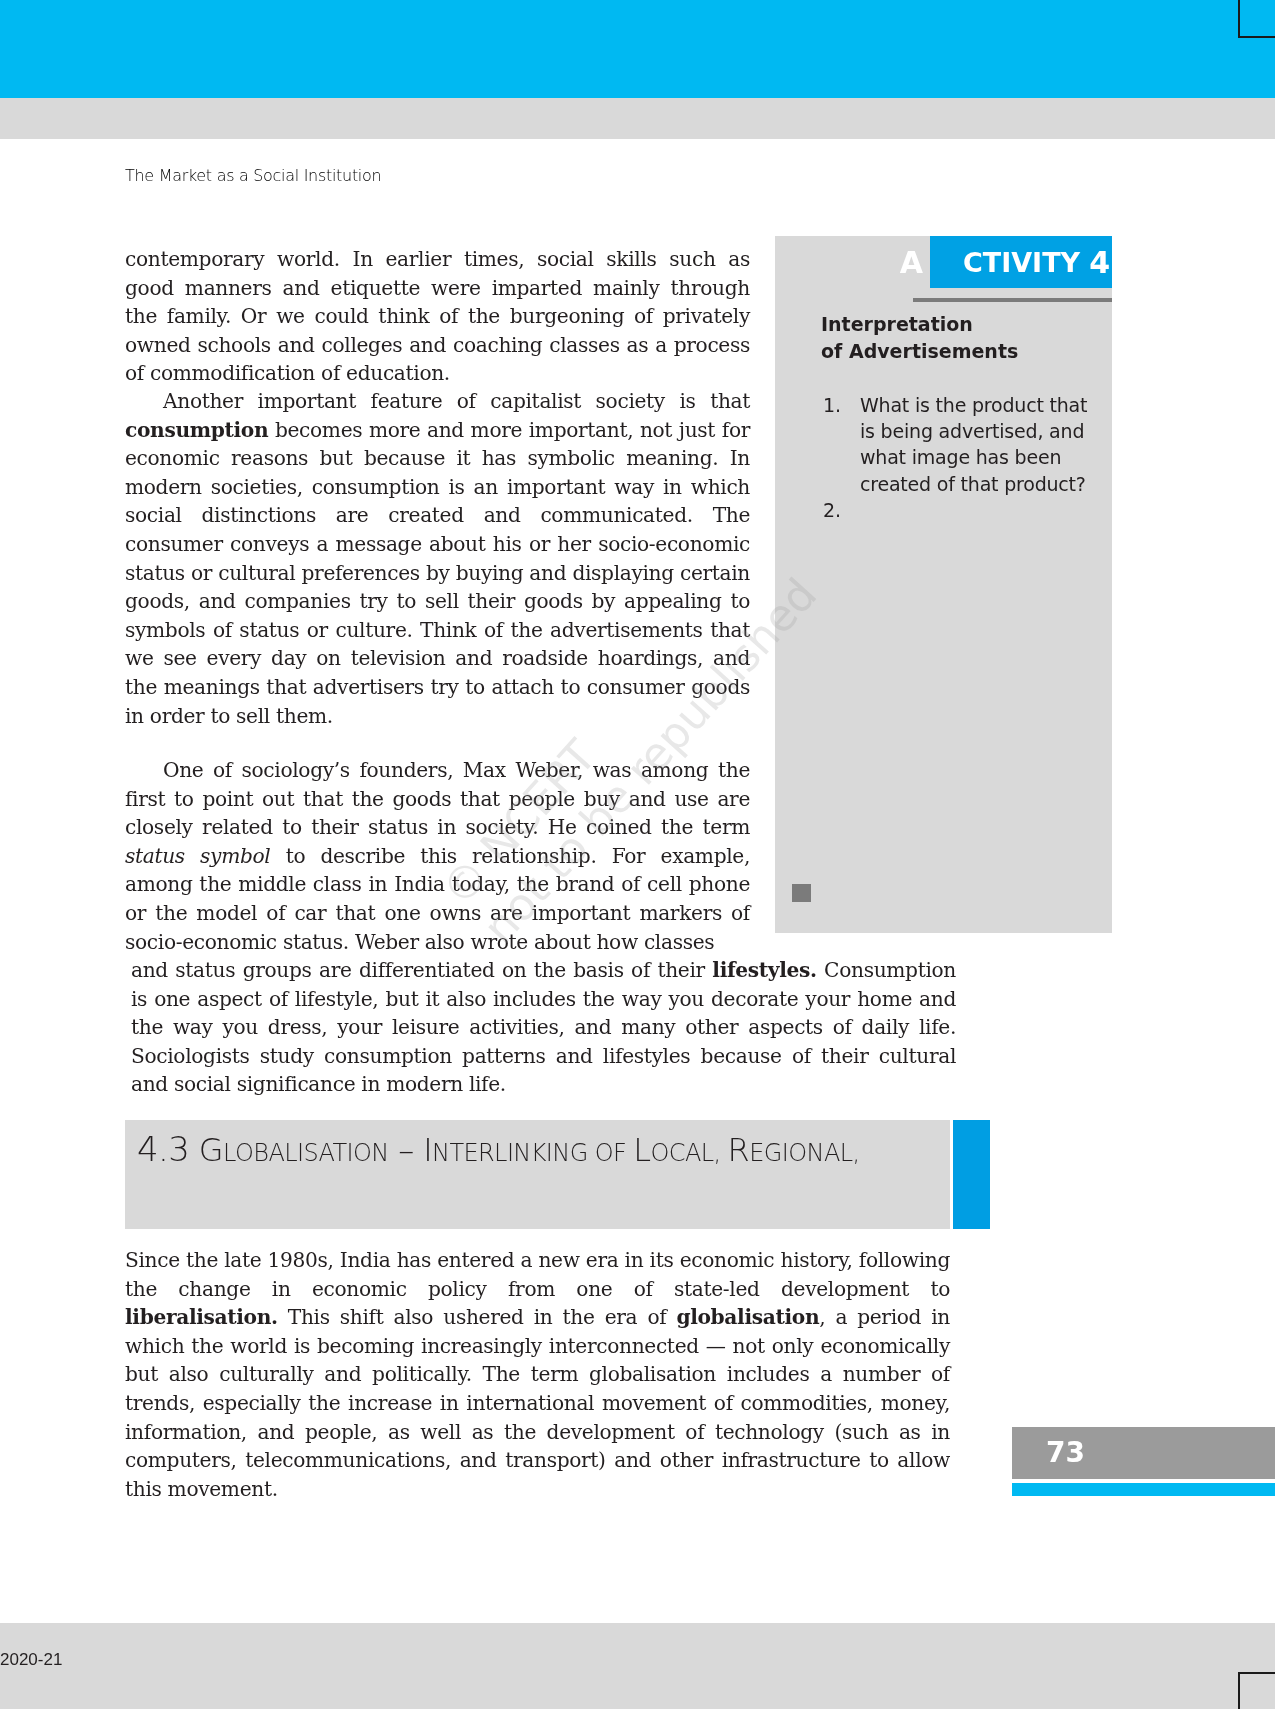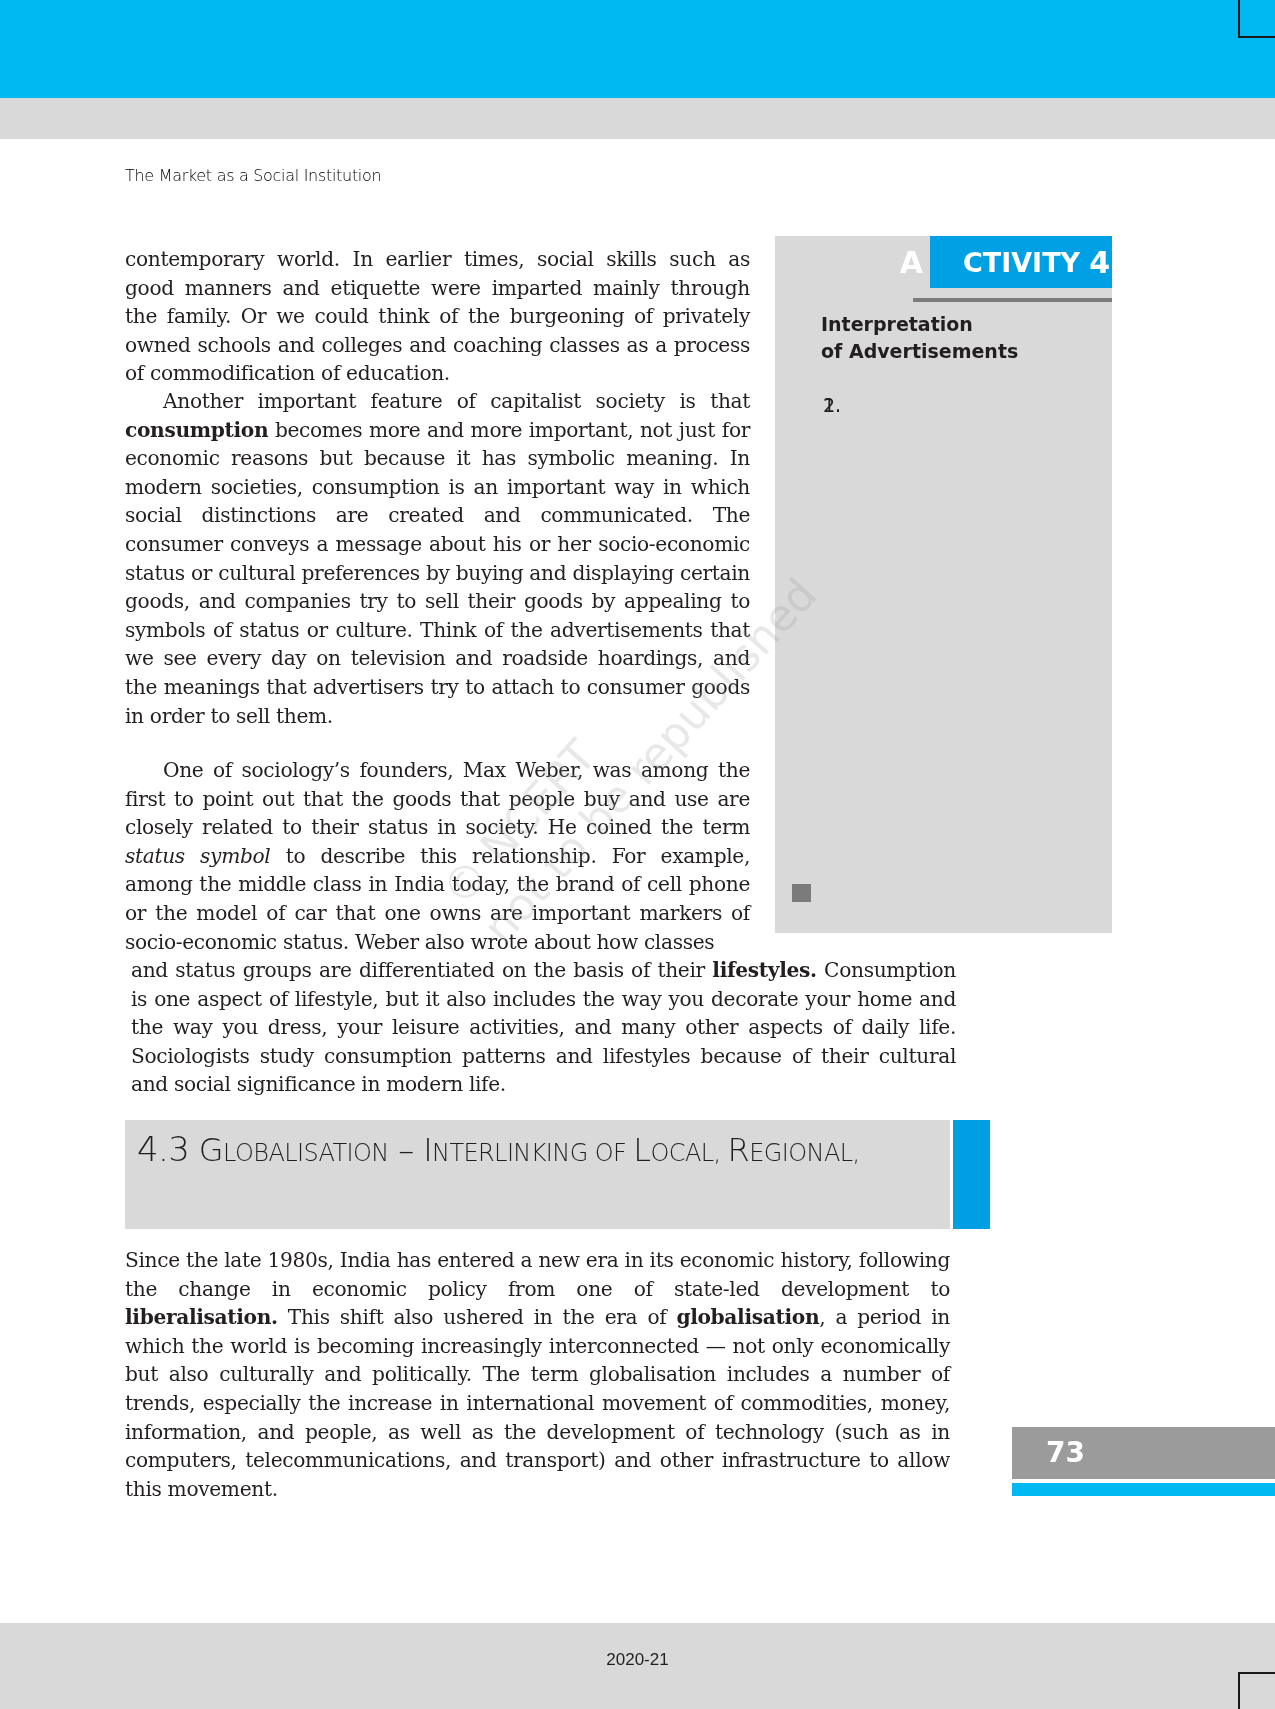--- a/index.html
+++ b/index.html
@@ -43,21 +43,21 @@
   .section-title .line2 { display:block; padding-left:63px; }
   .section-title .sc { font-size:24px; }
 
   #para4 { left:125px; top:1246px; width:825px; }
 
   .page-num-box { position:absolute; left:1012px; top:1427px; width:263px; height:52px; background:#9b9b9b; }
   .page-num { position:absolute; left:1046px; top:1436px; font-family:"DejaVu Sans", sans-serif; font-weight:bold; font-size:28px; color:#ffffff; }
   .page-num-strip { position:absolute; left:1012px; top:1483px; width:263px; height:13px; background:#00b9f2; }
 
   .footer-band { position:absolute; left:0; top:1623px; width:1275px; height:86px; background:#d9d9d9; }
-  .footer-year { position:absolute; left:0; top:1650px; width:1275px; text-align:center; font-family:"Liberation Sans", sans-serif; font-size:17px; color:#231f20; }
+  .footer-year { position:absolute; left:0; top:1650px; width:1275px; text-align:left; font-family:"Liberation Sans", sans-serif; font-size:17px; color:#231f20; }
   .crop-mark-bottom { position:absolute; left:1238px; top:1672px; width:37px; height:37px; border-left:2px solid #1a1a1a; border-top:2px solid #1a1a1a; }
 
   .watermark { position:absolute; left:430px; top:880px; font-family:"DejaVu Sans", sans-serif; font-size:44px; line-height:56px; color:rgba(150,150,150,0.22); transform:rotate(-48deg); transform-origin:left top; white-space:nowrap; pointer-events:none; }
 </style>
 </head>
 <body>
 
 <div class="top-band"></div>
 <div class="gray-band"></div>
 <div class="crop-mark-top"></div>
@@ -86,21 +86,21 @@
     <span class="sc">CTIVITY</span>
     <span class="num">4.3</span>
 </div>
 <div class="activity-rule"></div>
 <div class="activity-title">
   <div>Interpretation</div>
   <div>of Advertisements</div>
 </div>
 <div class="activity-body">
   <ol class="activity-list">
-    <li><span class="num">1.</span></li>
+    <li><span class="num">1.</span><span>What is the product that is being advertised, and what image has been created of that product?</span></li>
     <li><span class="num">2.</span></li>
   </ol>
 </div>
 <div class="activity-square"></div>
 
 <div class="section-head"></div>
 <div class="section-bar"></div>
 <div class="section-title">
   <span class="num">4.3</span>
   <span><span>G</span><span class="sc">LOBALISATION</span><span> – </span><span>I</span><span class="sc">NTERLINKING OF </span><span>L</span><span class="sc">OCAL, </span><span>R</span><span class="sc">EGIONAL,</span></span>

